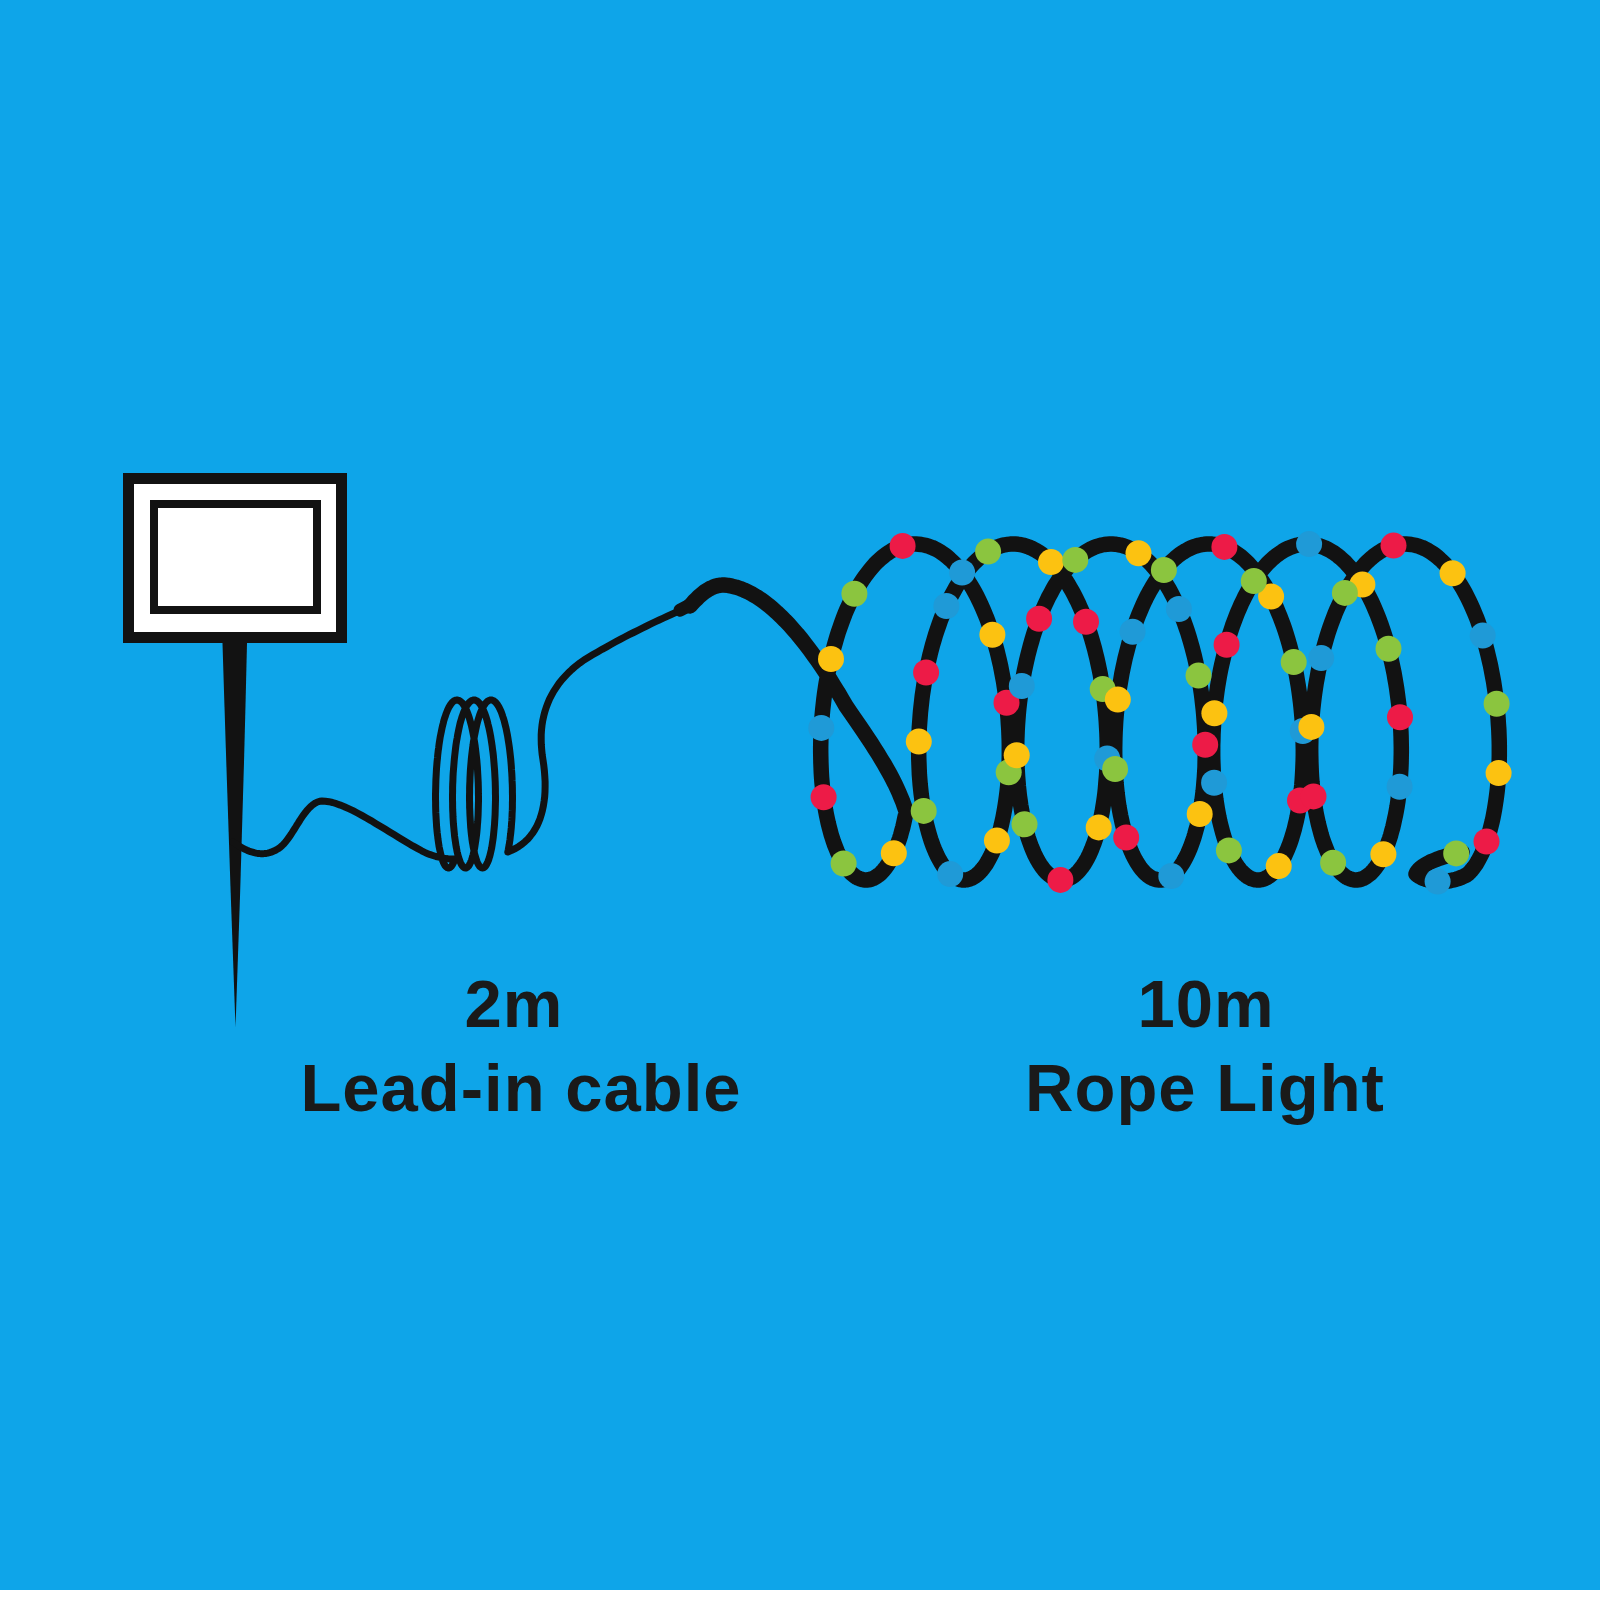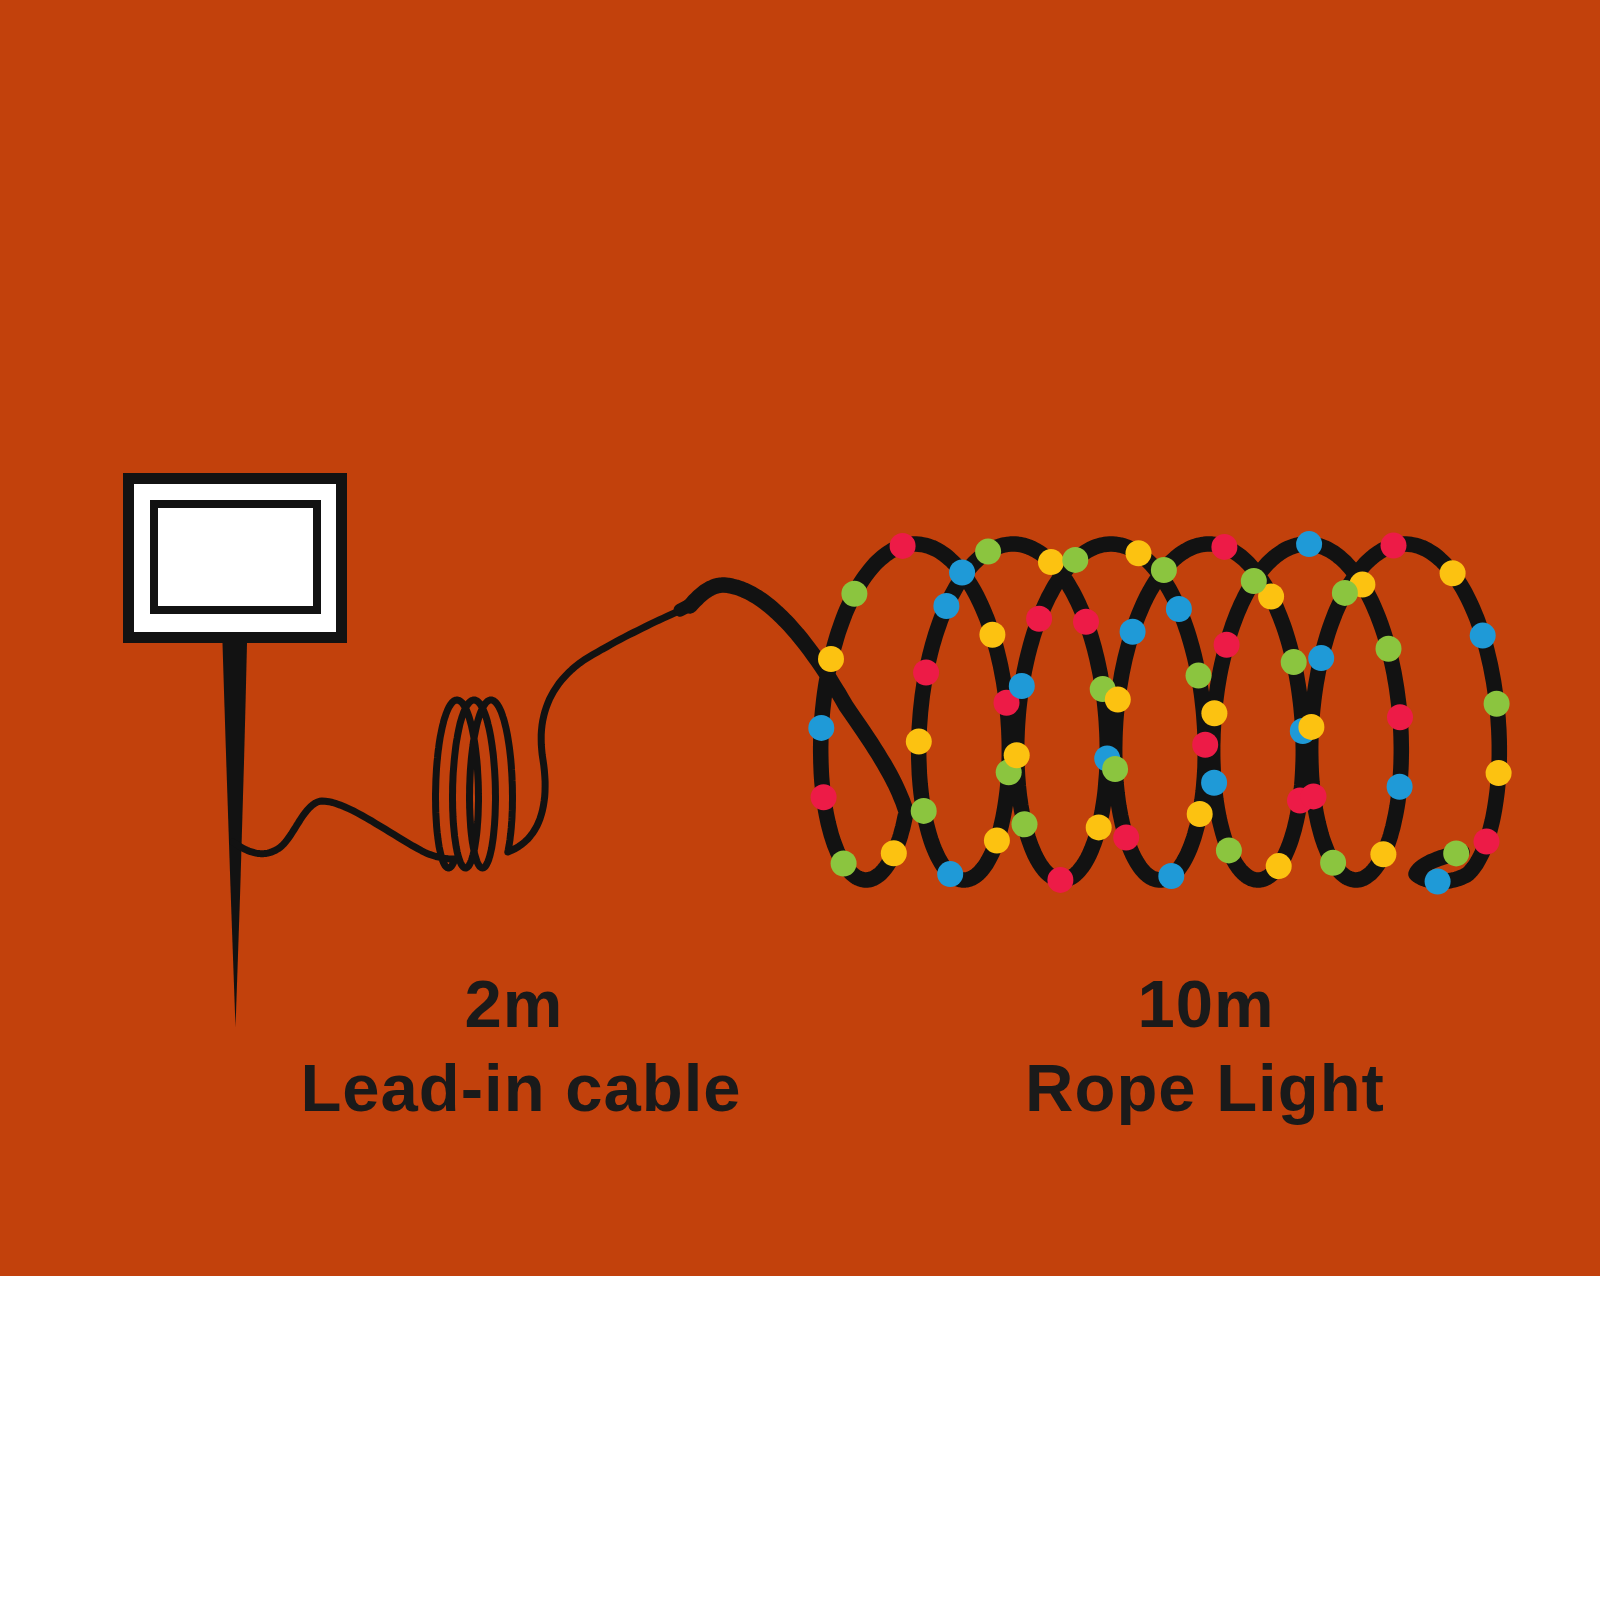--- a/index.html
+++ b/index.html
@@ -1,16 +1,16 @@
 <!DOCTYPE html>
 <html><head>
 <meta charset="utf-8">
 <style>
   html,body{margin:0;padding:0;background:#ffffff;}
-  .stage{position:relative;width:1600px;height:1276px;background:#c2410c;overflow:hidden;
+  .stage{position:relative;width:1600px;height:1590px;background:#0ea5e9;overflow:hidden;
          font-family:"Liberation Sans", sans-serif;}
   svg{position:absolute;left:0;top:0;}
   .diagram-label{font-family:"Liberation Sans", sans-serif;font-weight:bold;font-size:67px;
                  fill:#1a1a1a;text-anchor:middle;letter-spacing:1px;}
 </style>
 </head>
 <body>
 
 <div class="stage">
   <svg id="diagram" width="1600" height="1601" viewBox="0 0 1600 1601">

